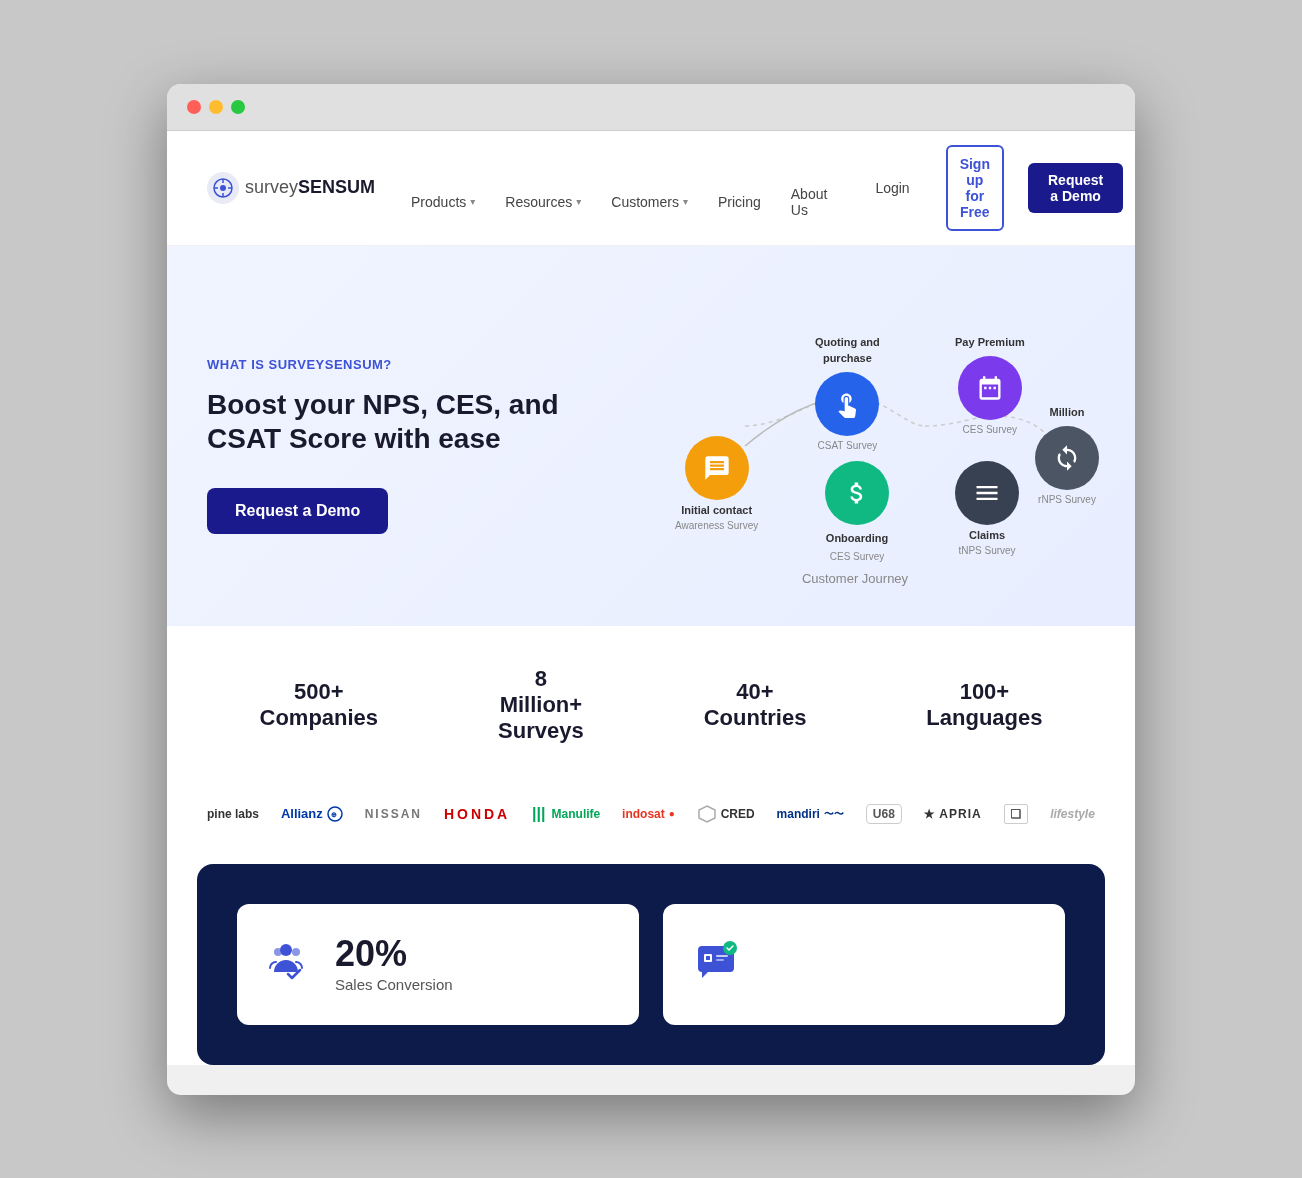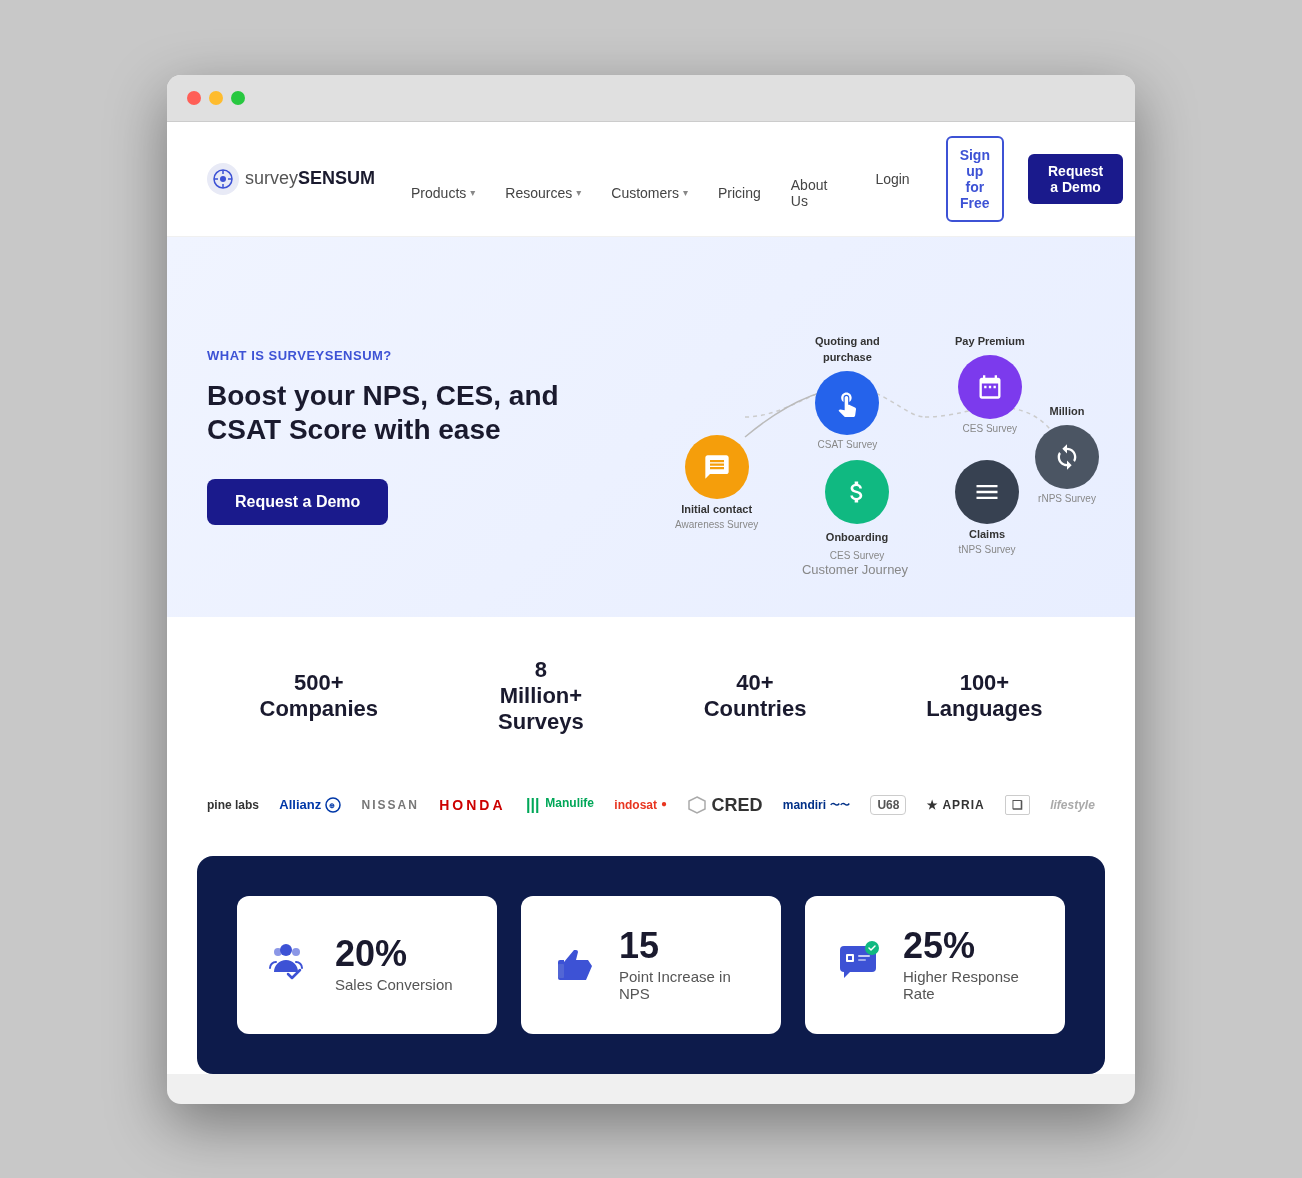--- a/index.html
+++ b/index.html
@@ -156,21 +156,20 @@
       width: 480px;
       height: 280px;
       flex-shrink: 0;
     }
     .journey-node {
       position: absolute;
       display: flex;
       flex-direction: column;
       align-items: center;
       gap: 4px;
-      margin-top: 8px;
     }
     .node-circle {
       width: 64px; height: 64px;
       border-radius: 50%;
       display: flex; align-items: center; justify-content: center;
       font-size: 24px;
       color: white;
     }
     .node-label {
       font-size: 11px;
@@ -234,20 +233,21 @@
       justify-content: space-between;
       flex-wrap: nowrap;
       gap: 10px;
     }
     .brand-logo {
       font-size: 13px;
       font-weight: 700;
       color: #888;
       white-space: nowrap;
       display: flex;
+      align-items: center;
       gap: 4px;
     }
     .brand-logo.pine-labs { color: #333; font-size: 12px; }
     .brand-logo.allianz { color: #0038a8; font-size: 13px; }
     .brand-logo.nissan { color: #c40000; font-size: 13px; }
     .brand-logo.honda { color: #cc0000; font-size: 14px; letter-spacing: 1px; }
     .brand-logo.manulife { color: #00a758; font-size: 12px; }
     .brand-logo.indosat { color: #e8351f; font-size: 12px; }
     .brand-logo.cred { color: #333; font-size: 14px; font-weight: 800; }
     .brand-logo.mandiri { color: #003087; font-size: 12px; }
@@ -454,21 +454,21 @@
               <circle cx="8" cy="8" r="7" stroke="#0038a8" stroke-width="1.5" fill="none"></circle>
               <text x="4" y="11" font-size="7" fill="#0038a8">⊕</text>
             </svg>
         </div>
         <div class="brand-logo nissan" style="color:#777; font-weight:600; letter-spacing:2px; font-size:12px;">NISSAN</div>
         <div class="brand-logo honda" style="color:#cc0000; font-weight:800; letter-spacing:3px;">HONDA</div>
         <div class="brand-logo manulife" style="color:#00a758; font-weight:600;">
           <span style="font-size:16px; margin-right:2px;">|||</span> Manulife
         </div>
         <div class="brand-logo indosat" style="color:#e8351f; font-weight:700;">indosat<span style="color:#e8351f; font-size:10px;">●</span></div>
-        <div class="brand-logo cred" style="color:#333; font-size:18px; font-weight:800; display:flex; align-items:center; gap:4px;">
+        <div class="brand-logo cred" style="color:#333; font-size:12px; font-weight:800; display:flex; align-items:center; gap:4px;">
           <svg width="20" height="20" viewBox="0 0 20 20">
               <polygon points="10,2 18,6 18,14 10,18 2,14 2,6" stroke="#aaa" stroke-width="1.5" fill="none"></polygon>
             </svg>
           CRED
         </div>
         <div class="brand-logo mandiri" style="color:#003087; font-weight:700;">mandiri<span style="font-size:10px;">〜〜</span></div>
         <div class="brand-logo u68" style="border:1.5px solid #ccc; border-radius:4px; padding:2px 6px; color:#555; font-size:12px; font-weight:700;">U68</div>
         <div class="brand-logo apria" style="color:#333; font-size:12px; letter-spacing:1px;">★ APRIA</div>
         <div class="brand-logo kuoni" style="border:1.5px solid #ccc; border-radius:2px; padding:2px 6px; color:#555;">❏</div>
         <div class="brand-logo lifestyle" style="color:#aaa; font-size:12px; font-style:italic;">lifestyle</div>
@@ -488,47 +488,31 @@
             <path d="M10 26c-3.314 0-6 2.686-6 6" stroke="#3d52d5" stroke-width="2" stroke-linecap="round"></path>
             <path d="M22 38 L26 42 L34 34" stroke="#3d52d5" stroke-width="2.5" stroke-linecap="round" stroke-linejoin="round" fill="none"></path>
           </svg>
         </div>
         <div>
           <div class="metric-number">20%</div>
           <div class="metric-label">Sales Conversion</div>
         </div>
       </div>
 
-      <div class="metric-card">
-        <div class="metric-icon">
-          <svg width="48" height="48" viewBox="0 0 48 48" fill="none" xmlns="http://www.w3.org/2000/svg">
-            <path d="M14 44H10a2 2 0 01-2-2V26a2 2 0 012-2h4v20zm22-20H26l2-8a2 2 0 00-2-2h-2L14 26v18h22l6-14-4-6z" fill="#3d52d5"></path>
-            <rect x="8" y="28" width="6" height="14" rx="1" fill="#5b6fd4" opacity="0.7"></rect>
-          </svg>
-        </div>
-        <div>
-          <div class="metric-number">15</div>
-          <div class="metric-label">Point Increase in NPS</div>
-        </div>
-      </div>
 
       <div class="metric-card">
         <div class="metric-icon">
           <svg width="48" height="48" viewBox="0 0 48 48" fill="none" xmlns="http://www.w3.org/2000/svg">
             <rect x="6" y="10" width="36" height="26" rx="4" fill="#3d52d5"></rect>
             <path d="M16 36l-6 6v-6" fill="#3d52d5"></path>
             <rect x="12" y="18" width="8" height="8" rx="1" fill="white"></rect>
             <rect x="14" y="20" width="4" height="4" rx="0.5" fill="#3d52d5"></rect>
             <rect x="24" y="19" width="12" height="2" rx="1" fill="white" opacity="0.7"></rect>
             <rect x="24" y="23" width="8" height="2" rx="1" fill="white" opacity="0.5"></rect>
             <circle cx="38" cy="12" r="7" fill="#10b981"></circle>
             <path d="M35 12l2 2 4-4" stroke="white" stroke-width="1.5" stroke-linecap="round" stroke-linejoin="round"></path>
           </svg>
         </div>
-        <div>
-          <div class="metric-number">25%</div>
-          <div class="metric-label">Higher Response Rate</div>
-        </div>
       </div>
     </div>
 
   </div>
 </div>
 
 </body></html>

